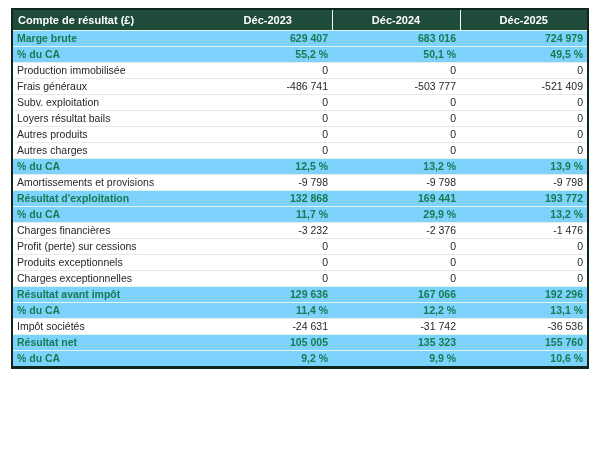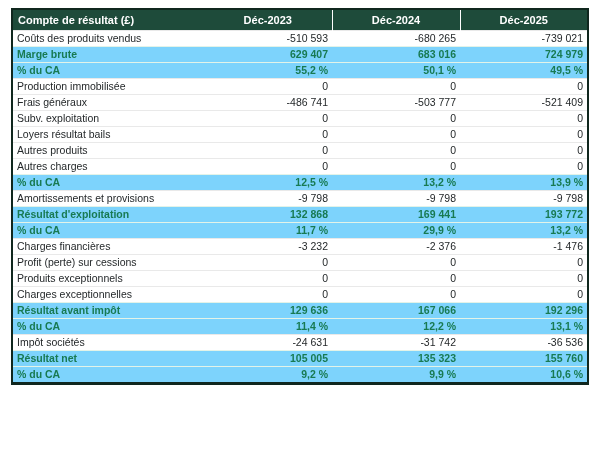--- a/index.html
+++ b/index.html
@@ -60,26 +60,20 @@
   <table class="income-statement">
     <thead>
       <tr>
         <th class="label-col">Compte de résultat (£)</th>
         <th class="data-col">Déc-2023</th>
         <th class="data-col sep">Déc-2024</th>
         <th class="data-col sep">Déc-2025</th>
       </tr>
     </thead>
     <tbody>
-        <tr>
-          <td>Coûts des produits vendus</td>
-          <td class="num">-510 593</td>
-          <td class="num">-680 265</td>
-          <td class="num">-739 021</td>
-        </tr>
         <tr class="hl">
           <td>Marge brute</td>
           <td class="num">629 407</td>
           <td class="num">683 016</td>
           <td class="num">724 979</td>
         </tr>
         <tr class="hl">
           <td>% du CA</td>
           <td class="num">55,2 %</td>
           <td class="num">50,1 %</td>

